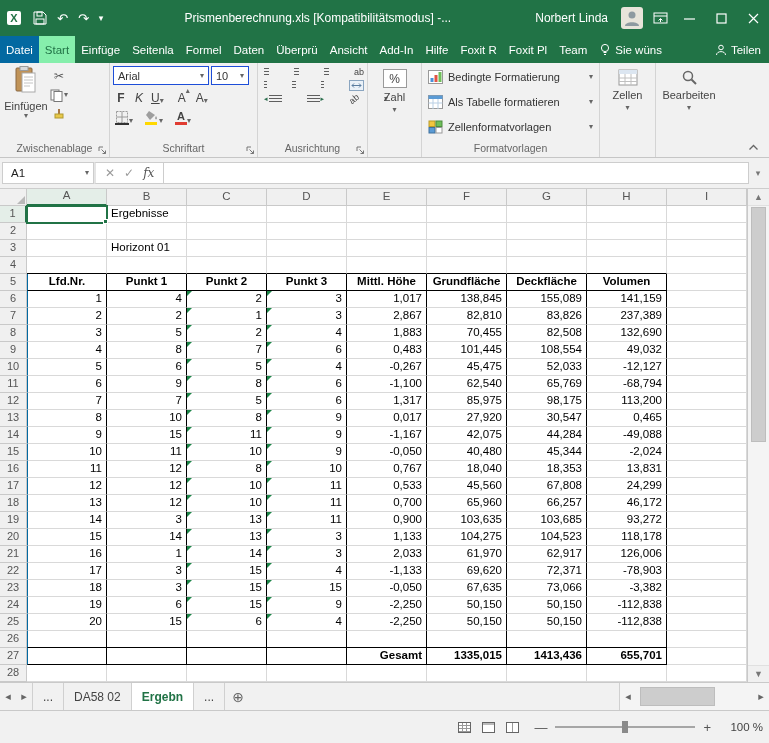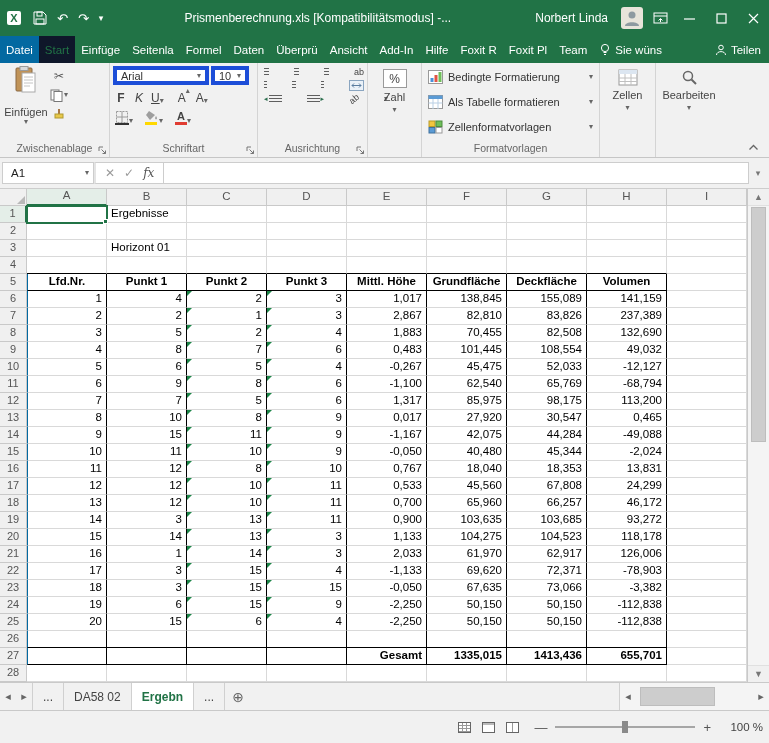--- a/index.html
+++ b/index.html
@@ -13,38 +13,38 @@
   .tb-ic.glyph { font-size:13px; }
   .tb-ic.small { font-size:9px; }
   .tb-title { flex:1; text-align:center; font-size:12px; white-space:nowrap; overflow:hidden; }
   .tb-user { font-size:12px; margin:0 8px; white-space:nowrap; }
   .tb-win { width:32px; height:36px; display:flex; align-items:center; justify-content:center; }
 
   
   .tabbar { height:27px; background:#217346; display:flex; align-items:stretch; color:#fff; flex:none; overflow:hidden; }
   .rtab { font-size:11.5px; padding:0 6px; display:flex; align-items:center; white-space:nowrap; }
   .rtab.file { background:#0369a1; }
-  .rtab.active { background:#0f172a; color:#217346; }
+  .rtab.active { background:#86efac; color:#217346; }
   .tellme { display:flex; align-items:center; gap:4px; font-size:11.5px; padding:0 6px; white-space:nowrap; }
   .share { margin-left:auto; display:flex; align-items:center; gap:4px; font-size:11.5px; padding:0 8px; white-space:nowrap; }
 
   
   .ribbon { height:95px; background:#f1f1f1; border-bottom:1px solid #c6c6c6; display:flex; flex:none; position:relative; }
   .rgroup { position:relative; display:flex; flex-direction:column; border-right:1px solid #d4d4d4; flex:none; }
   .rg-content { flex:1; display:flex; padding:3px 3px 0; }
   .rg-label { height:16px; font-size:10.5px; color:#666; text-align:center; line-height:14px; white-space:nowrap; }
   .launcher { position:absolute; right:2px; bottom:2px; }
   .bigbtn { width:46px; display:flex; flex-direction:column; align-items:center; font-size:11px; color:#444; }
-  .bigbtn .blabel { margin-top:12px; }
+  .bigbtn .blabel { margin-top:6px; }
   .caret { font-size:8px; color:#666; line-height:8px; }
   .smallcol { display:flex; flex-direction:column; justify-content:flex-start; gap:3px; padding-top:2px; }
   .sq { height:16px; min-width:20px; display:flex; align-items:center; justify-content:center; font-size:12px; color:#555; gap:1px; }
   .fontcol { display:flex; flex-direction:column; gap:2px; width:100%; }
   .frow { display:flex; align-items:center; gap:2px; }
-  .combo { background:#fff; border:4px solid #1d4ed8; height:19px; font-size:11px; color:#333; display:flex; align-items:center; padding:0 4px; justify-content:space-between; }
+  .combo { background:#fff; border:1px solid #1d4ed8; height:19px; font-size:11px; color:#333; display:flex; align-items:center; padding:0 4px; justify-content:space-between; }
   .combo .caret { margin-left:4px; }
   .tbtn { min-width:16px; height:18px; display:flex; align-items:flex-end; justify-content:center; font-size:12px; color:#444; padding:0 2px; }
   .tbtn b { font-weight:bold; font-style:normal; }
   .tbtn i { font-style:italic; }
   .tbtn u { text-decoration:underline; }
   .colorbar { display:block; width:12px; height:3px; margin-top:1px; }
   .bars { width:13px; height:9px; background:repeating-linear-gradient(to bottom,#5f5f5f 0 1px,transparent 1px 3px); }
   .alncol { display:flex; flex-direction:column; gap:3px; width:100%; padding-top:1px; }
   .alnrow { display:flex; align-items:center; gap:25px; padding-left:3px; }
   .ab { font-size:9px; color:#444; }

